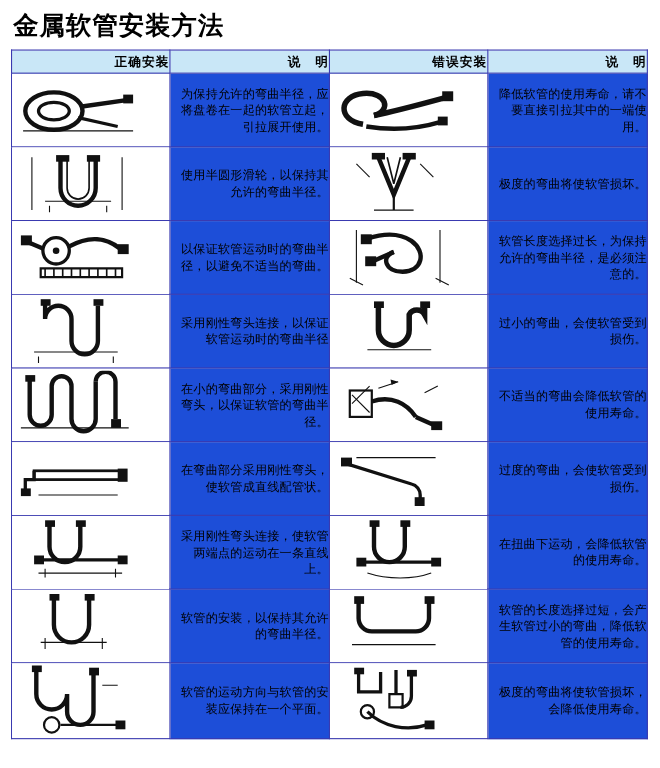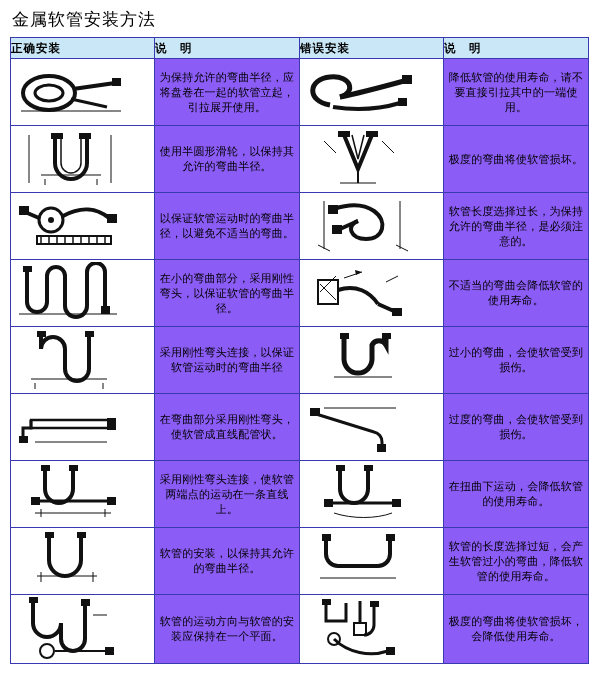--- a/index.html
+++ b/index.html
@@ -4,59 +4,59 @@
 <style>
   html,body{margin:0;padding:0;}
   body{
     width:600px;height:698px;
     background:#ffffff;
     font-family:"DejaVu Sans","Liberation Sans",sans-serif;
     overflow:hidden;
   }
   .page{width:600px;height:698px;position:relative;box-sizing:border-box;padding:6px 10px 0 10px;}
   .title{
-    font-size:17px;font-weight:normal;color:#000;
+    font-size:23px;font-weight:bold;color:#000;
     letter-spacing:1px;
     margin:2px 0 6px 2px;
   }
   table.main{
     border-collapse:collapse;
     width:578px;
     table-layout:fixed;
     border:1px solid #3a3ab0;
   }
   table.main td,table.main th{
     border:1px solid #3a3ab0;
     padding:0;
     vertical-align:middle;
   }
   thead th{
     background:#c9e7f7;
     color:#000;
     font-size:11.5px;
     font-weight:bold;
     height:20px;
-    text-align:left;
+    text-align:right;
     letter-spacing:1px;
   }
   col.img{width:144px;}
   col.txt{width:145px;}
   td.imgcell{
     background:#ffffff;
     text-align:center;
     height:66px;
     position:relative;
   }
   td.txtcell{
-    background:#8b5cf6;
+    background:#1d4ed8;
     font-size:11px;
     line-height:15px;
     color:#000;
     padding:4px 6px;
-    text-align:center;
+    text-align:right;
     letter-spacing:0.2px;
   }
   .fig{display:block;margin:0 auto;}
   .fig svg{display:block;}
 </style>
 </head>
 <body>
 
 <div class="page">
 
@@ -169,20 +169,46 @@
             </svg>
           </span>
         </td>
         <td class="txtcell">软管长度选择过长，为保持允许的弯曲半径，是必须注意的。</td>
       </tr>
 
       <tr>
         <td class="imgcell">
           <span class="fig">
             <svg width="124" height="62" viewBox="0 0 124 62">
+              <path d="M30 6 L30 20 A12 12 0 0 1 54 20 L54 40 A12 12 0 0 0 78 40 L78 8" fill="none" stroke="#111" stroke-width="4"></path>
+              <rect x="26" y="2" width="9" height="6" fill="#111"></rect>
+              <rect x="74" y="2" width="9" height="6" fill="#111"></rect>
+              <path d="M20 50 L96 50" stroke="#111" stroke-width="1"></path>
+              <path d="M24 54 L24 60 M92 54 L92 60" stroke="#111" stroke-width="1"></path>
+            </svg>
+          </span>
+        </td>
+        <td class="txtcell">采用刚性弯头连接，以保证软管运动时的弯曲半径</td>
+        <td class="imgcell">
+          <span class="fig">
+            <svg width="124" height="62" viewBox="0 0 124 62">
+              <path d="M44 8 L44 30 A14 14 0 0 0 72 30 L72 16 A8 8 0 0 1 86 16 L86 10" fill="none" stroke="#111" stroke-width="5"></path>
+              <rect x="40" y="4" width="9" height="6" fill="#111"></rect>
+              <rect x="82" y="4" width="9" height="6" fill="#111"></rect>
+              <path d="M34 48 L92 48" stroke="#111" stroke-width="1"></path>
+            </svg>
+          </span>
+        </td>
+        <td class="txtcell">过小的弯曲，会使软管受到损伤。</td>
+      </tr>
+
+      <tr>
+        <td class="imgcell">
+          <span class="fig">
+            <svg width="124" height="62" viewBox="0 0 124 62">
               <path d="M16 8 L16 40 A10 10 0 0 0 36 40 L36 14" fill="none" stroke="#111" stroke-width="4"></path>
               <path d="M36 14 A9 9 0 0 1 54 14 L54 44" fill="none" stroke="#111" stroke-width="4"></path>
               <path d="M54 44 A11 11 0 0 0 76 44 L76 10" fill="none" stroke="#111" stroke-width="4"></path>
               <path d="M76 10 A9 9 0 0 1 94 10 L94 44" fill="none" stroke="#111" stroke-width="4"></path>
               <rect x="12" y="4" width="9" height="6" fill="#111"></rect>
               <rect x="90" y="44" width="9" height="8" fill="#111"></rect>
               <path d="M8 52 L106 52" stroke="#111" stroke-width="1"></path>
             </svg>
           </span>
         </td>
@@ -195,46 +221,20 @@
               <path d="M38 28 C56 22 70 30 78 42" fill="none" stroke="#111" stroke-width="4"></path>
               <path d="M78 42 L96 50" stroke="#111" stroke-width="4"></path>
               <rect x="92" y="46" width="10" height="8" fill="#111"></rect>
               <path d="M44 16 L62 10" stroke="#111" stroke-width="1"></path>
               <path d="M62 10 l-7 -2 l1 5 z" fill="#111"></path>
               <path d="M86 20 L98 14" stroke="#111" stroke-width="1"></path>
             </svg>
           </span>
         </td>
         <td class="txtcell">不适当的弯曲会降低软管的使用寿命。</td>
-      </tr>
-
-      <tr>
-        <td class="imgcell">
-          <span class="fig">
-            <svg width="124" height="62" viewBox="0 0 124 62">
-              <path d="M30 6 L30 20 A12 12 0 0 1 54 20 L54 40 A12 12 0 0 0 78 40 L78 8" fill="none" stroke="#111" stroke-width="4"></path>
-              <rect x="26" y="2" width="9" height="6" fill="#111"></rect>
-              <rect x="74" y="2" width="9" height="6" fill="#111"></rect>
-              <path d="M20 50 L96 50" stroke="#111" stroke-width="1"></path>
-              <path d="M24 54 L24 60 M92 54 L92 60" stroke="#111" stroke-width="1"></path>
-            </svg>
-          </span>
-        </td>
-        <td class="txtcell">采用刚性弯头连接，以保证软管运动时的弯曲半径</td>
-        <td class="imgcell">
-          <span class="fig">
-            <svg width="124" height="62" viewBox="0 0 124 62">
-              <path d="M44 8 L44 30 A14 14 0 0 0 72 30 L72 16 A8 8 0 0 1 86 16 L86 10" fill="none" stroke="#111" stroke-width="5"></path>
-              <rect x="40" y="4" width="9" height="6" fill="#111"></rect>
-              <rect x="82" y="4" width="9" height="6" fill="#111"></rect>
-              <path d="M34 48 L92 48" stroke="#111" stroke-width="1"></path>
-            </svg>
-          </span>
-        </td>
-        <td class="txtcell">过小的弯曲，会使软管受到损伤。</td>
       </tr>
 
       <tr>
         <td class="imgcell">
           <span class="fig">
             <svg width="124" height="58" viewBox="0 0 124 58">
               <rect x="20" y="22" width="78" height="8" fill="none" stroke="#111" stroke-width="2.5"></rect>
               <path d="M20 22 L20 30 L12 30 L12 40" fill="none" stroke="#111" stroke-width="3"></path>
               <rect x="8" y="38" width="9" height="7" fill="#111"></rect>
               <rect x="96" y="20" width="9" height="12" fill="#111"></rect>

